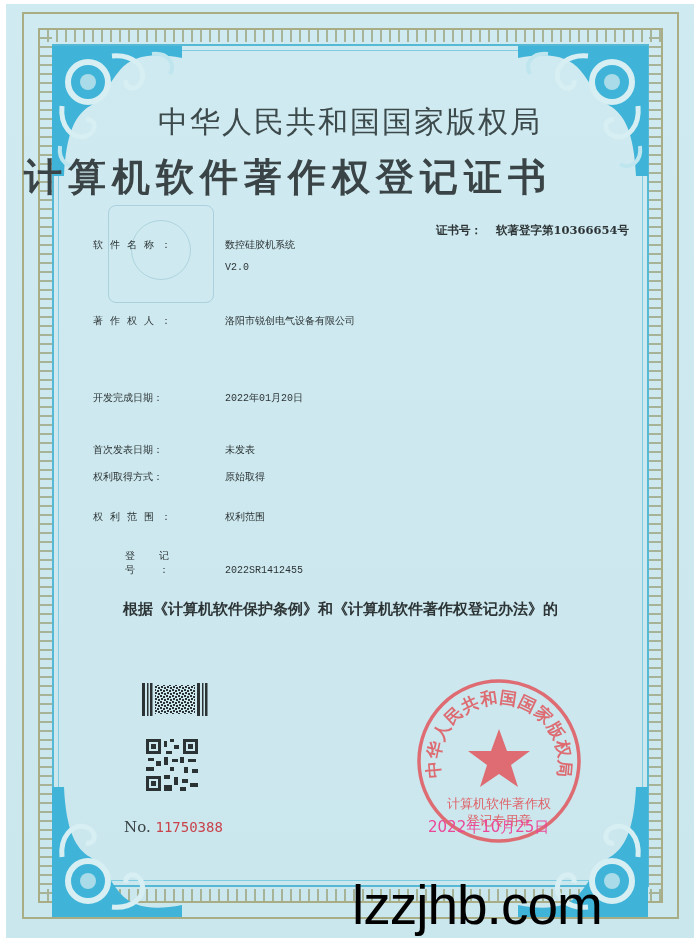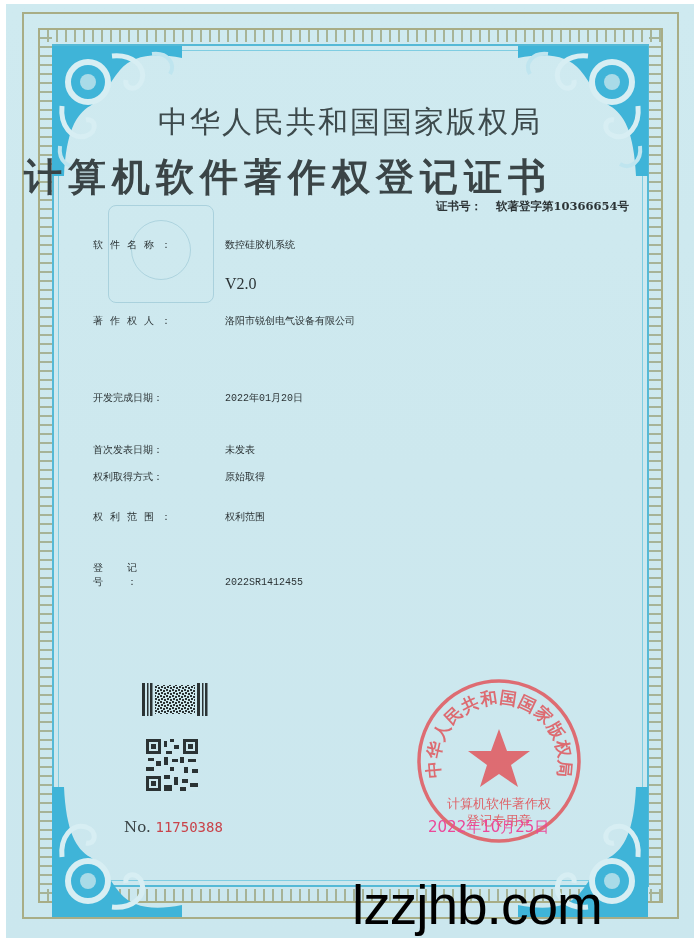--- a/index.html
+++ b/index.html
@@ -29,21 +29,21 @@
   .c-tr { right:42px; top:36px; transform:scaleX(-1); }
   .c-bl { left:42px; bottom:24px; transform:scaleY(-1); }
   .c-br { right:42px; bottom:24px; transform:scale(-1,-1); }
 
   .title1 { position:absolute; top:102px; left:0; width:700px; text-align:center;
             font-size:30px; color:#3d4a4c; letter-spacing:2px; font-family:"DejaVu Sans","Liberation Sans",sans-serif; }
   .title2 { position:absolute; top:152px; left:0; width:576px; text-align:center;
             font-size:38px; color:#3a4446; letter-spacing:6px; font-weight:bold; }
   .certno { position:absolute; top:199px; left:436px; font-size:11.5px; color:#2c3436; font-weight:bold; }
   .certno span { display:inline-block; }
-  .certno .lbl { margin-right:14px; }
+  .certno .lbl { margin-right:14px;margin-top:24px; }
 
   .watermark-logo { position:absolute; left:108px; top:205px; width:104px; height:96px;
             border:1px solid rgba(140,190,205,.55); border-radius:8px; }
   .watermark-logo::after { content:""; position:absolute; left:22px; top:14px; width:58px; height:58px;
             border:1px solid rgba(140,190,205,.5); border-radius:50%; }
 
   .row { position:absolute; left:93px; font-size:10px; color:#2c3436;font-family:Liberation Mono, monospace; }
   .row .lbl { display:inline-block; width:132px; }
   .row .val { display:inline-block; }
   .row .lbl-sp { letter-spacing:7px; }
@@ -119,43 +119,44 @@
 
 <div class="title1">中华人民共和国国家版权局</div>
 <div class="title2">计算机软件著作权登记证书</div>
 <div class="certno">
   <span class="lbl">证书号：</span><span>软著登字第10366654号</span>
 </div>
 
 <div class="row" style="top:238px;">
   <span class="lbl lbl-sp">软件名称：</span><span class="val">数控硅胶机系统</span>
 </div>
-<div class="val2" style="top:275px; font-family:Liberation Serif, serif; font-size:16px;">V2.0</div>
+<div class="val2" style="top:262px; font-family:Liberation Mono, monospace; font-size:10px;">V2.0</div>
 
 <div class="row" style="top:314px;">
   <span class="lbl lbl-sp">著作权人：</span><span class="val">洛阳市锐创电气设备有限公司</span>
 </div>
 
 <div class="row" style="top:391px;">
   <span class="lbl">开发完成日期：</span><span class="val">2022年01月20日</span>
 </div>
 <div class="row" style="top:443px;">
   <span class="lbl">首次发表日期：</span><span class="val">未发表</span>
 </div>
 <div class="row" style="top:470px;">
   <span class="lbl">权利取得方式：</span><span class="val">原始取得</span>
 </div>
 <div class="row" style="top:510px;">
   <span class="lbl lbl-sp">权利范围：</span><span class="val">权利范围</span>
 </div>
-<div class="row" style="top:561px;">
+<div class="row" style="top:549px;text-align:center;">
   <span class="lbl" style="letter-spacing:24px;">登记号：</span><span class="val">2022SR1412455</span>
 </div>
 
 <div class="para" style="top:589px;">
+  <p class="p1">根据《计算机软件保护条例》和《计算机软件著作权登记办法》的</p>
 </div>
 
 <svg class="barcode" viewBox="0 0 68 33">
   <rect x="0" y="0" width="3" height="33" fill="#2b3334"></rect>
   <rect x="5" y="0" width="1.5" height="33" fill="#2b3334"></rect>
   <rect x="8" y="0" width="2.5" height="33" fill="#2b3334"></rect>
   <rect x="13" y="2" width="40" height="29" fill="url(#noise)"></rect>
   <rect x="55" y="0" width="3" height="33" fill="#2b3334"></rect>
   <rect x="60" y="0" width="1.5" height="33" fill="#2b3334"></rect>
   <rect x="63" y="0" width="2.5" height="33" fill="#2b3334"></rect>

